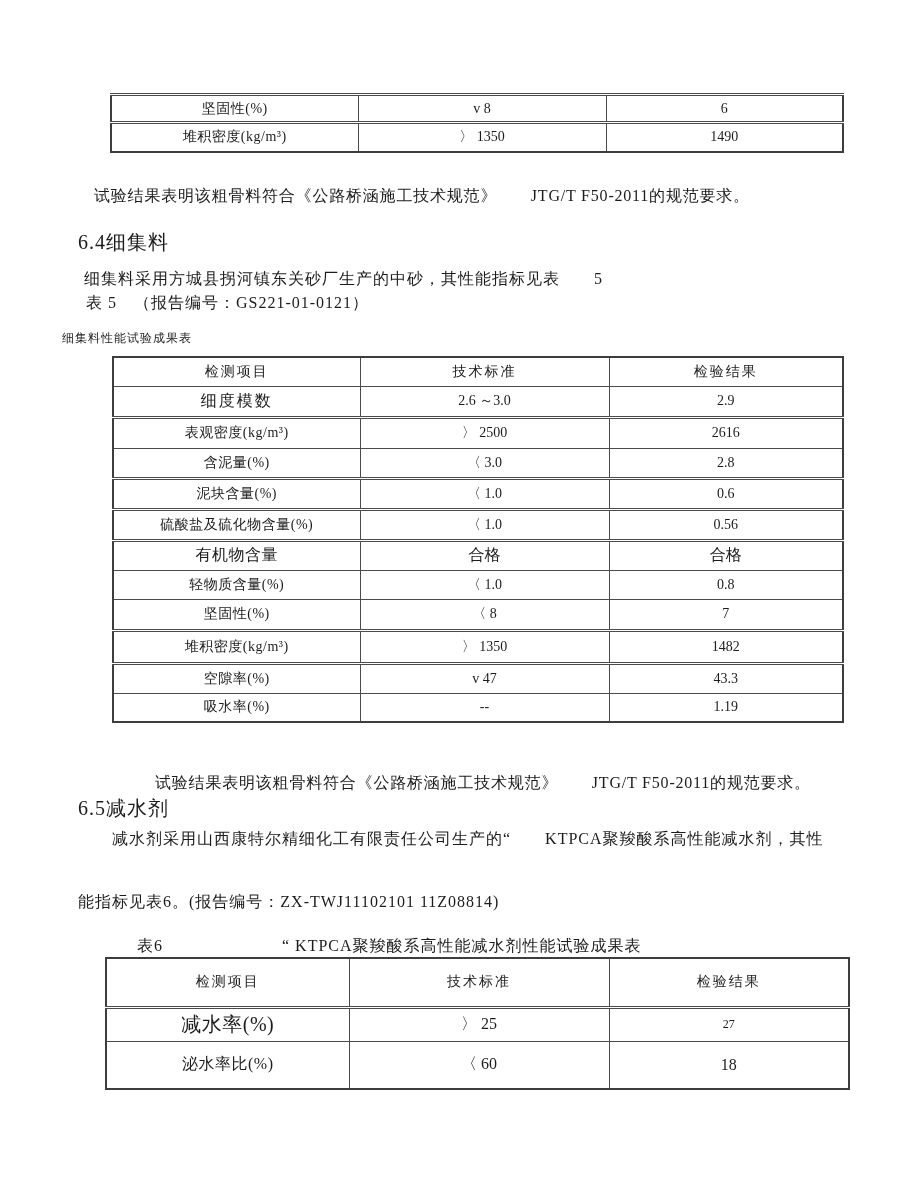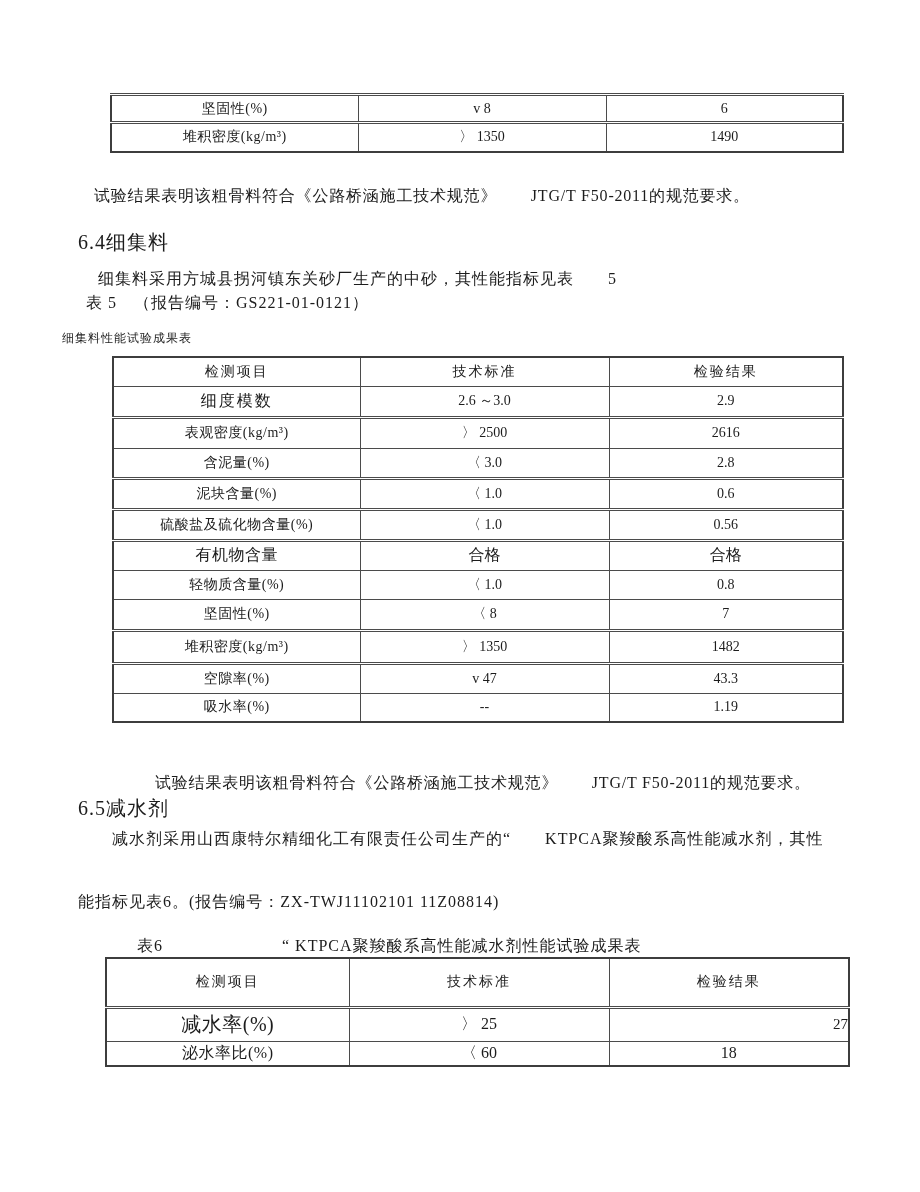--- a/index.html
+++ b/index.html
@@ -52,21 +52,21 @@
       <td>〉 1350</td>
       <td>1490</td>
     </tr>
   </tbody>
     </table>
 
   <div class="abs note" style="left:94px; top:186px;">试验结果表明该粗骨料符合《公路桥涵施工技术规范》　　JTG/T F50-2011的规范要求。</div>
 
   <div class="abs heading" style="left:78px; top:230px;">6.4细集料</div>
 
-  <div class="abs para" style="left:98px; top:269px;">细集料采用方城县拐河镇东关砂厂生产的中砂，其性能指标见表　　5</div>
+  <div class="abs para" style="left:84px; top:269px;">细集料采用方城县拐河镇东关砂厂生产的中砂，其性能指标见表　　5</div>
 
   <div class="abs para" style="left:86px; top:293px;font-family:Liberation Serif, serif;">表 5　（报告编号：GS221-01-0121）</div>
 
   <div class="abs tbltitle" style="left:62px; top:331px;">细集料性能试验成果表</div>
 
   <table class="doc" style="left:112px; top:356px; width:730px;">
     <colgroup>
         <col style="width:247px">
         <col style="width:249px">
         <col style="width:234px">
@@ -154,23 +154,23 @@
       </colgroup>
     <tbody>
         <tr style="height:49px">
       <td class="hdr">检测项目</td>
       <td class="hdr">技术标准</td>
       <td class="hdr">检验结果</td>
     </tr>
     <tr style="height:34px" class="dbl">
       <td class="lbl vlow" style="font-size:20px;">减水率(%)</td>
       <td class="vlow" style="font-size:16px;">〉 25</td>
-      <td class="vlow" style="font-size:15px;text-align:right;">27</td>
+      <td class="vlow" style="font-size:12px;">27</td>
     </tr>
-    <tr style="height:25px">
+    <tr style="height:48px">
       <td class="lbl vlow" style="font-size:16px;">泌水率比(%)</td>
       <td class="vhigh" style="font-size:16px;">〈 60</td>
       <td class="vlow" style="font-size:16px;">18</td>
     </tr>
   </tbody>
     </table>
 
 </div>
 
 </body></html>

